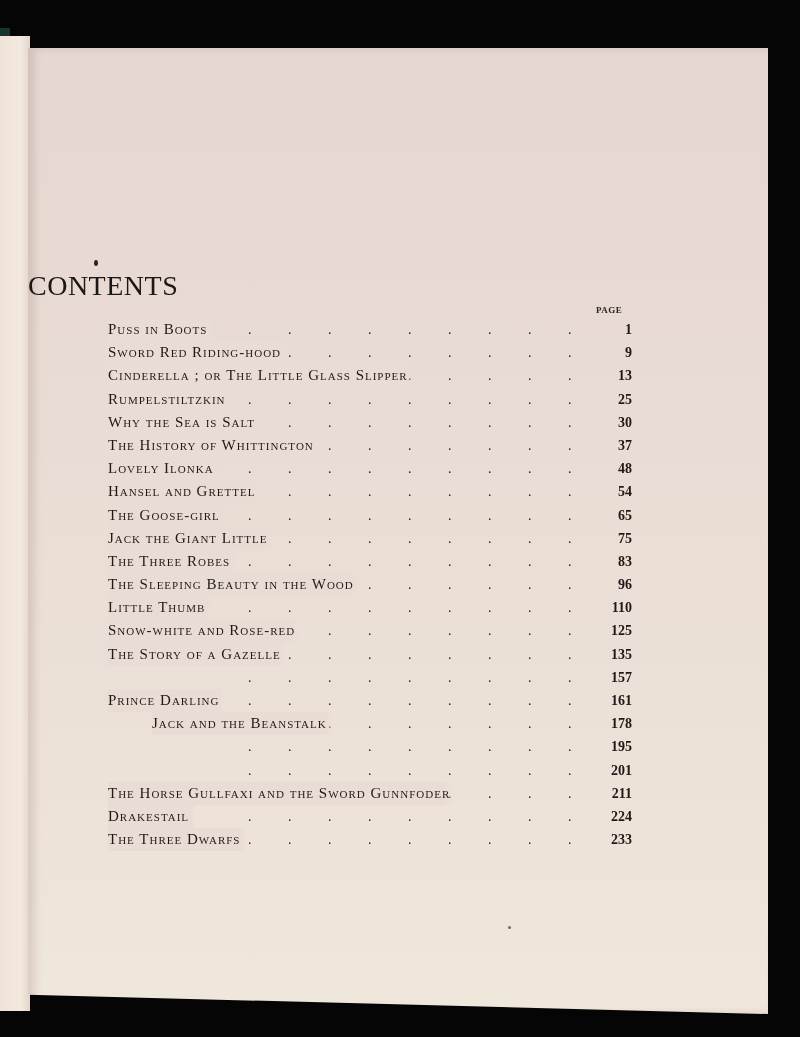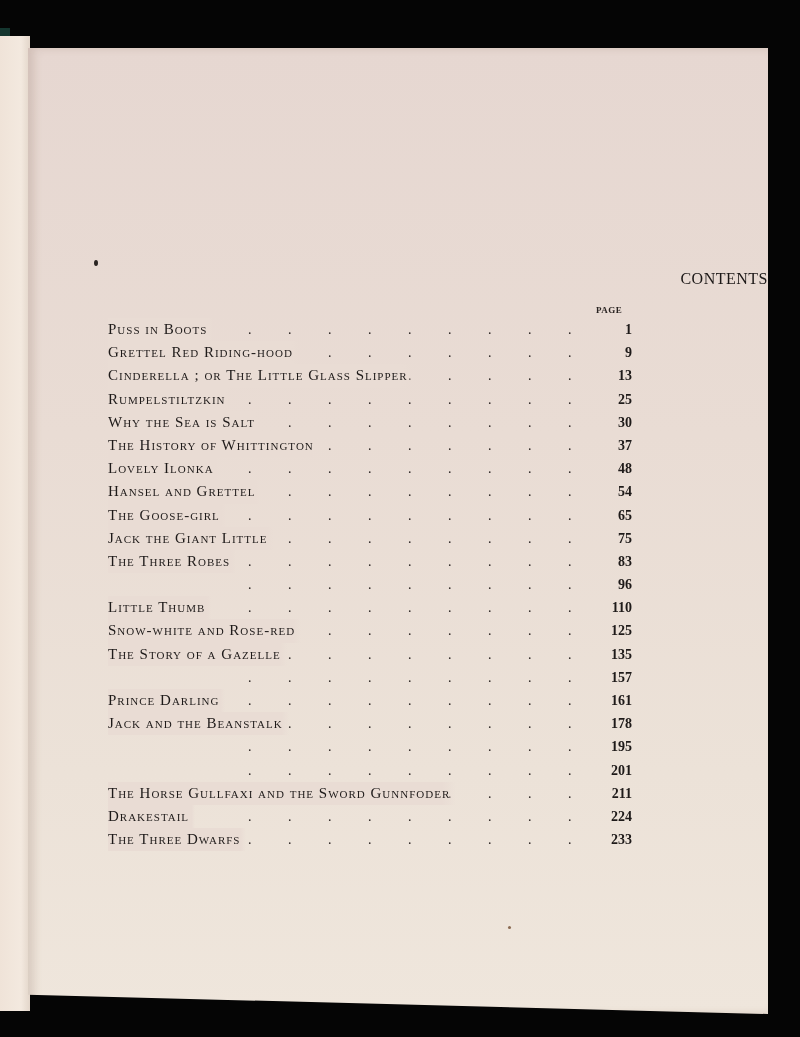--- a/index.html
+++ b/index.html
@@ -17,21 +17,21 @@
       background: #14362f;
     }
     .page {
       position: absolute; left: 28px; top: 48px; width: 740px; height: 966px;
       background: linear-gradient(180deg, #e6d7d1 0%, #e9dcd4 40%, #ece2d8 75%, #efe6dc 100%);
       clip-path: polygon(0 0, 100% 0, 100% 100%, 0 98%);
       box-shadow: inset 6px 0 8px rgba(120,90,70,0.18);
     }
     .title {
       position: absolute; left: 0; width: 740px; top: 222px;
-      text-align: right; font-size: 16px; letter-spacing: 0.5px;
+      text-align: left; font-size: 28px; letter-spacing: 0.5px;
       color: #1b1716; font-family: "Liberation Serif", serif;
     }
     .page-label {
       position: absolute; left: 568px; top: 257px;
       font-size: 9px; font-weight: bold; letter-spacing: 0.5px;
       color: #2a2422; font-family: "Liberation Serif", serif;
     }
     .toc {
       position: absolute; left: 80px; top: 270px; width: 524px;
     }
@@ -88,21 +88,21 @@
           <span style="position:absolute;left:140px;">.</span>
           <span style="position:absolute;left:180px;">.</span>
           <span style="position:absolute;left:220px;">.</span>
           <span style="position:absolute;left:260px;">.</span>
           <span style="position:absolute;left:300px;">.</span>
           <span style="position:absolute;left:340px;">.</span>
           <span style="position:absolute;left:380px;">.</span>
           <span style="position:absolute;left:420px;">.</span>
           <span style="position:absolute;left:460px;">.</span>
         </span>
-        <span class="toc-title" style="background: linear-gradient(90deg, rgb(233, 220, 212) 96%, rgba(233, 220, 212, 0)); padding-right: 6px;">Grettel Red Riding-hood</span>
+        <span class="toc-title" style="background: linear-gradient(90deg, rgb(233, 220, 212) 96%, rgba(233, 220, 212, 0)); padding-right: 6px;">Sword Red Riding-hood</span>
         <span class="toc-page">9</span>
       </div>
       <div class="toc-row">
         <span class="toc-dots">
           <span style="position:absolute;left:140px;">.</span>
           <span style="position:absolute;left:180px;">.</span>
           <span style="position:absolute;left:220px;">.</span>
           <span style="position:absolute;left:260px;">.</span>
           <span style="position:absolute;left:300px;">.</span>
           <span style="position:absolute;left:340px;">.</span>
@@ -238,20 +238,21 @@
           <span style="position:absolute;left:140px;">.</span>
           <span style="position:absolute;left:180px;">.</span>
           <span style="position:absolute;left:220px;">.</span>
           <span style="position:absolute;left:260px;">.</span>
           <span style="position:absolute;left:300px;">.</span>
           <span style="position:absolute;left:340px;">.</span>
           <span style="position:absolute;left:380px;">.</span>
           <span style="position:absolute;left:420px;">.</span>
           <span style="position:absolute;left:460px;">.</span>
         </span>
+        <span class="toc-title" style="background: linear-gradient(90deg, rgb(233, 220, 212) 96%, rgba(233, 220, 212, 0)); padding-right: 6px;">The Sleeping Beauty in the Wood</span>
         <span class="toc-page">96</span>
       </div>
       <div class="toc-row">
         <span class="toc-dots">
           <span style="position:absolute;left:140px;">.</span>
           <span style="position:absolute;left:180px;">.</span>
           <span style="position:absolute;left:220px;">.</span>
           <span style="position:absolute;left:260px;">.</span>
           <span style="position:absolute;left:300px;">.</span>
           <span style="position:absolute;left:340px;">.</span>
@@ -326,21 +327,21 @@
           <span style="position:absolute;left:140px;">.</span>
           <span style="position:absolute;left:180px;">.</span>
           <span style="position:absolute;left:220px;">.</span>
           <span style="position:absolute;left:260px;">.</span>
           <span style="position:absolute;left:300px;">.</span>
           <span style="position:absolute;left:340px;">.</span>
           <span style="position:absolute;left:380px;">.</span>
           <span style="position:absolute;left:420px;">.</span>
           <span style="position:absolute;left:460px;">.</span>
         </span>
-        <span class="toc-title" style="background: linear-gradient(90deg, rgb(233, 220, 212) 96%, rgba(233, 220, 212, 0)); padding-right: 6px;">Jack and the Beanstalk</span>
+        <span class="toc-title" style="background: linear-gradient(90deg, rgb(233, 220, 212) 96%, rgba(233, 220, 212, 0)); padding-right: 6px; margin-left: 44px;">Jack and the Beanstalk</span>
         <span class="toc-page">178</span>
       </div>
       <div class="toc-row">
         <span class="toc-dots">
           <span style="position:absolute;left:140px;">.</span>
           <span style="position:absolute;left:180px;">.</span>
           <span style="position:absolute;left:220px;">.</span>
           <span style="position:absolute;left:260px;">.</span>
           <span style="position:absolute;left:300px;">.</span>
           <span style="position:absolute;left:340px;">.</span>

